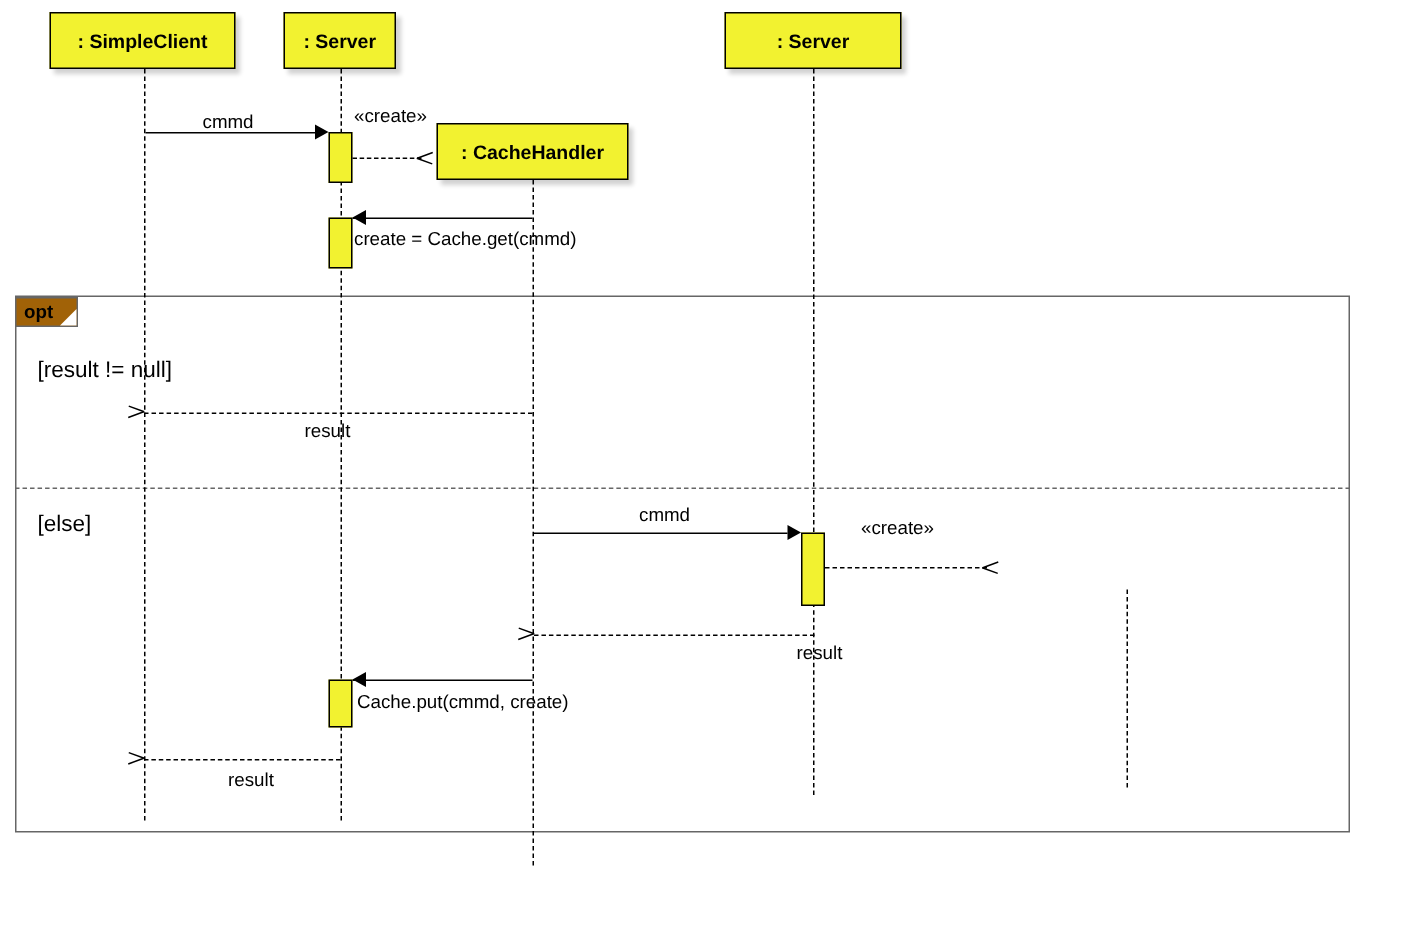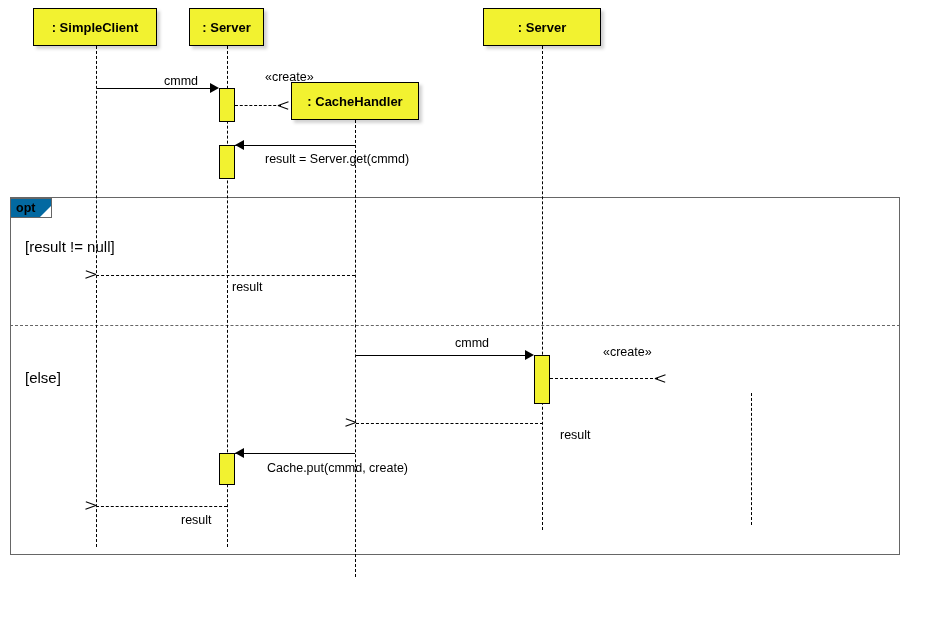--- a/index.html
+++ b/index.html
@@ -78,36 +78,35 @@
     height: 0;
     border-top: 1px solid #000000;
     left: 0;
     top: 5px;
   }
   .label {
     position: absolute;
     font-size: 12.5px;
     color: #000000;
     white-space: nowrap;
-    margin-left: 29px;
   }
   .frame {
     position: absolute;
     border: 1px solid #666666;
     box-sizing: border-box;
     background: transparent;
   }
   .frame-divider {
     position: absolute;
     height: 0;
     border-top: 1px dashed #666666;
   }
   .frame-tag {
     position: absolute;
-    background: #0369a1;
+    background: #a16207;
     border: 1px solid #666666;
     box-sizing: border-box;
     font-size: 12.5px;
     font-weight: bold;
     padding: 2px 16px 2px 5px;
     color: #000000;
   }
   .frame-tag::after {
     content: "";
     position: absolute;
@@ -127,21 +126,21 @@
 </style>
 </head>
 <body>
 
 <div id="canvas">
 
   <div class="frame" style="left:10px; top:197px; width:890px; height:358px;"></div>
   <div class="frame-divider" style="left:10px; top:325px; width:890px;"></div>
   <div class="frame-tag" style="left:10px; top:198px;">opt</div>
   <div class="guard" style="left:25px; top:238px;">[result != null]</div>
-  <div class="guard" style="left:25px; top:341px;margin-top:28px;">[else]</div>
+  <div class="guard" style="left:25px; top:341px;">[else]</div>
 
   <div class="lifeline-line" style="left:96px; top:46px; height:501px;"></div>
   <div class="lifeline-line" style="left:227px; top:46px; height:501px;"></div>
   <div class="lifeline-line" style="left:355px; top:120px; height:457px;"></div>
   <div class="lifeline-line" style="left:542px; top:46px; height:484px;"></div>
   <div class="lifeline-line" style="left:751px; top:393px; height:132px;"></div>
 
   <div class="lifeline-box" style="left:33px; top:8px; width:124px; height:38px;">
     <span>: SimpleClient</span>
   </div>
@@ -166,21 +165,21 @@
 
   <div class="msg-line dashed" style="left:235px; top:105px; width:46px;"></div>
   <div class="arrow-open" style="left:278px; top:100px;">
     <span style="transform-origin:0 0; transform:rotate(20deg);"></span>
     <span style="transform-origin:0 0; transform:rotate(-20deg);"></span>
   </div>
   <div class="label" style="left:236px; top:70px;">«create»</div>
 
   <div class="msg-line" style="left:235px; top:145px; width:120px;"></div>
   <div class="arrow-left" style="left:235px; top:140px;"></div>
-  <div class="label" style="left:236px; top:152px;">result = Server.get(cmmd)</div>
+  <div class="label" style="left:236px; top:152px;">create = Cache.get(cmmd)</div>
 
   <div class="msg-line dashed" style="left:96px; top:275px; width:259px;"></div>
   <div class="arrow-open" style="left:96px; top:270px;">
     <span style="transform-origin:0 0; transform:rotate(160deg);"></span>
     <span style="transform-origin:0 0; transform:rotate(200deg);"></span>
   </div>
   <div class="label" style="left:203px; top:280px;">result</div>
 
   <div class="msg-line" style="left:356px; top:355px; width:169px;"></div>
   <div class="arrow-right" style="left:525px; top:350px;"></div>

